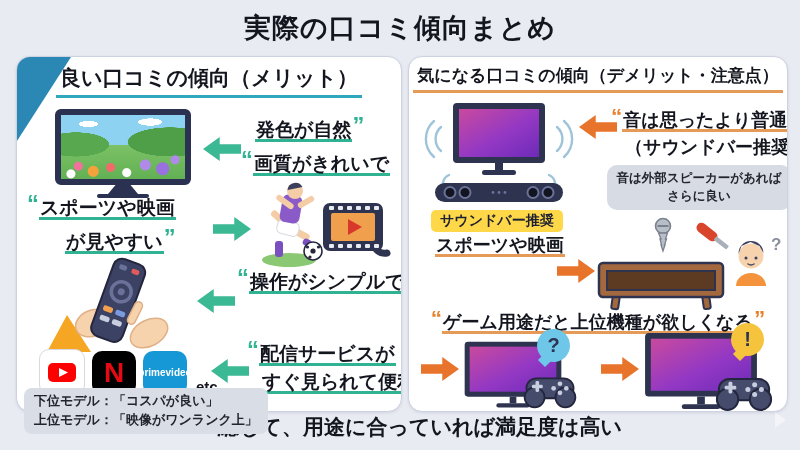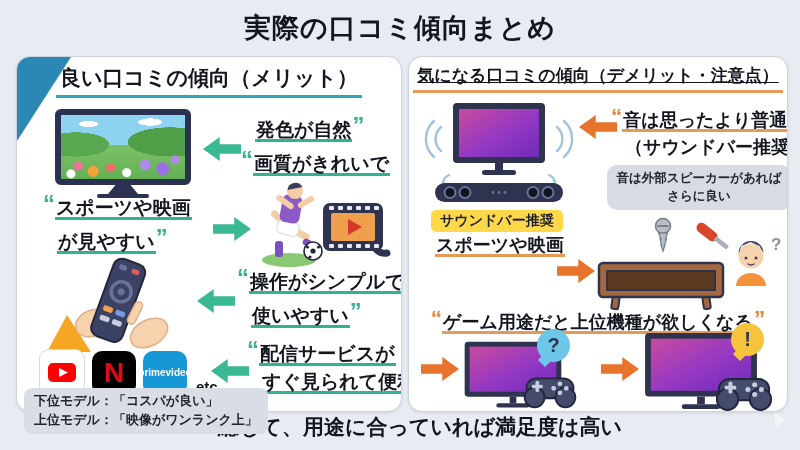--- a/index.html
+++ b/index.html
@@ -14,21 +14,21 @@
   .panel-left{left:16px;top:56px;width:384px;height:354px;}
   .panel-right{left:408px;top:56px;width:378px;height:354px;}
   .corner-tri{left:0;top:0;width:54px;height:84px;background:#2b87b4;
               clip-path:polygon(0 0,100% 0,0 100%);}
 
   .panel-header{top:7px;left:0;width:100%;text-align:center;font-weight:900;}
   .panel-header .hline{display:inline-block;padding:0 4px 3px 4px;}
   .hl-left{font-size:21px;}
   .hl-left .hline{border-bottom:3px solid #2fa8bd;}
   .hl-right{font-size:17px;}
-  .hl-right .hline{border-bottom:3px solid #e59a58;text-decoration:underline;}
+  .hl-right .hline{border-bottom:3px solid #e59a58;}
 
   .quote{font-weight:900;line-height:1.42;}
   .ql{white-space:nowrap;}
   .ul-g{background-image:linear-gradient(transparent 85%,#2fb392 85%);padding:0 1px 2px 1px;}
   .ul-o{background-image:linear-gradient(transparent 85%,#e59a58 85%);padding:0 1px 2px 1px;}
   .qm{font-size:1.25em;font-weight:900;position:relative;top:-2px;}
   .qm-g{color:#2fb392;}
   .qm-o{color:#e8822d;}
   .fs19{font-size:19px;}
   .fs18{font-size:18px;}
@@ -107,21 +107,21 @@
       <div class="tvf-screen"></div>
       <div class="tvf-stand"></div>
       <div class="tvf-base"></div>
     </div>
     <div class="abs arrow arrow-l ar-teal" style="left:186px;top:80px;"></div>
     <div class="abs quote fs19" style="left:224px;top:54px;">
       <div class="ql" style="padding-left:14px;"><span class="ul-g">発色が自然</span><span class="qm qm-g">”</span></div>
       <div class="ql"><span class="qm qm-g">“</span><span class="ul-g">画質がきれいで</span></div>
     </div>
 
-    <div class="abs quote fs19" style="left:26px;top:132px;">
+    <div class="abs quote fs19" style="left:10px;top:132px;text-align:right;">
       <div class="ql"><span class="qm qm-g">“</span><span class="ul-g">スポーツや映画</span></div>
       <div class="ql" style="padding-left:14px;"><span class="ul-g">が見やすい</span><span class="qm qm-g">”</span></div>
     </div>
     <div class="abs arrow arrow-r ar-teal" style="left:196px;top:160px;"></div>
     <svg class="abs" style="left:238px;top:124px;" width="76" height="88" viewBox="0 0 76 88">
       <ellipse cx="34" cy="79" rx="27" ry="7" fill="#8bc873"></ellipse>
       <rect x="14" y="36" width="26" height="7" rx="3.5" fill="#f4cda6" transform="rotate(42 27 39)"></rect>
       <rect x="30" y="48" width="26" height="7" rx="3.5" fill="#f4cda6" transform="rotate(28 43 51)"></rect>
       <rect x="48" y="58" width="9" height="7" rx="3" fill="#7a4fc0" transform="rotate(28 52 61)"></rect>
       <rect x="20" y="60" width="8" height="16" rx="3" fill="#7a4fc0"></rect>
@@ -171,21 +171,20 @@
         <rect x="74" y="52" width="10" height="5.5" rx="2" fill="#7a9ae0"></rect>
         <rect x="61" y="62" width="10" height="5.5" rx="2" fill="#c8cee0"></rect>
         <rect x="74" y="62" width="10" height="5.5" rx="2" fill="#c8cee0"></rect>
       </g>
       <rect x="86" y="44" width="8" height="24" rx="4" fill="#f6d3ad" stroke="#e0b088" stroke-width="1.5" transform="rotate(26 90 56)"></rect>
       <ellipse cx="104" cy="76" rx="20" ry="13" fill="#f6d3ad" stroke="#e0b088" stroke-width="1.5" transform="rotate(-28 104 76)"></ellipse>
     </svg>
     <div class="abs arrow arrow-l ar-teal" style="left:180px;top:232px;"></div>
     <div class="abs quote fs19" style="left:220px;top:206px;">
       <div class="ql"><span class="qm qm-g">“</span><span class="ul-g">操作がシンプルで</span></div>
-      <div class="ql" style="padding-left:14px;"><span class="ul-g">使いやすい</span><span class="qm qm-g">”</span></div>
     </div>
 
     <div class="abs apps" style="left:22px;top:292px;">
       <div class="app app-yt">
         <div class="yt-badge">
           <div class="yt-play"></div>
         </div>
       </div>
       <div class="app app-nf">
         <span>N</span>

